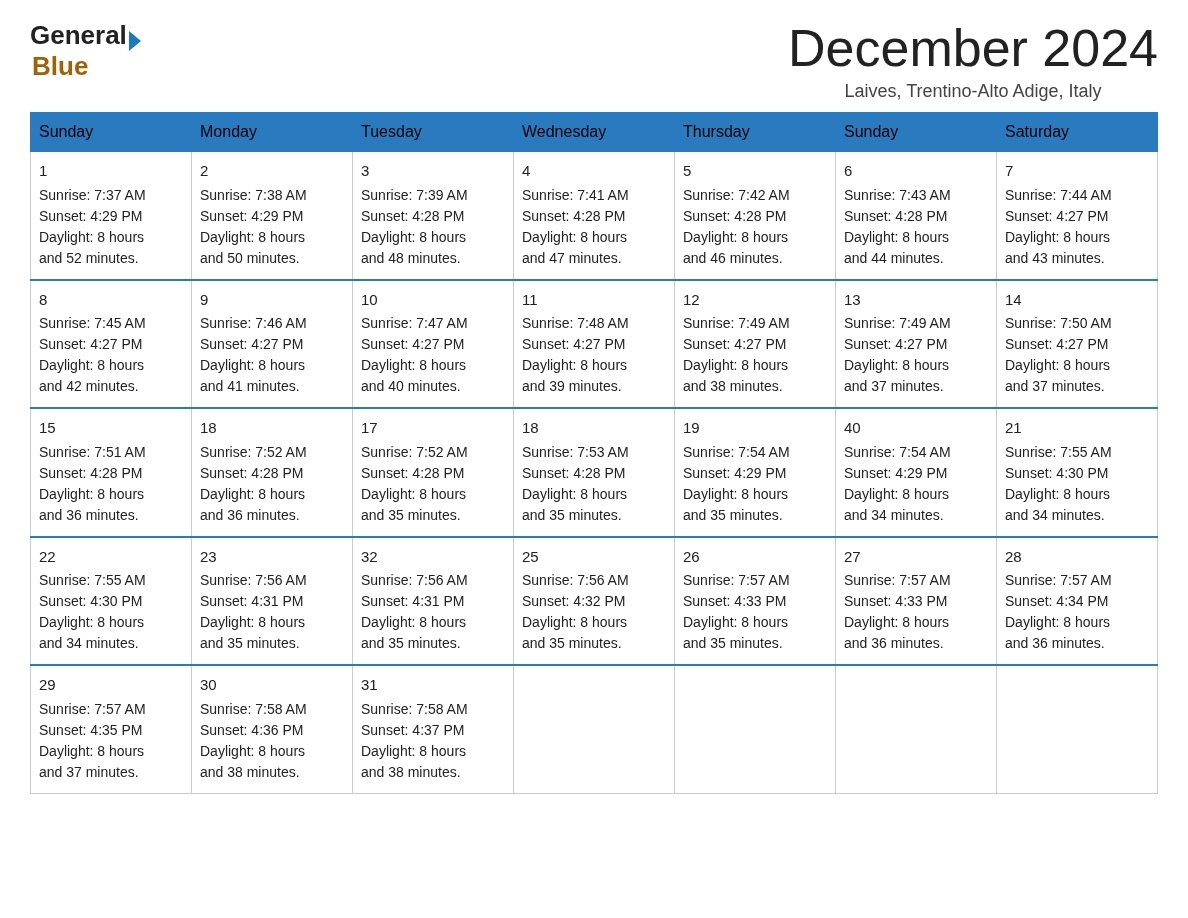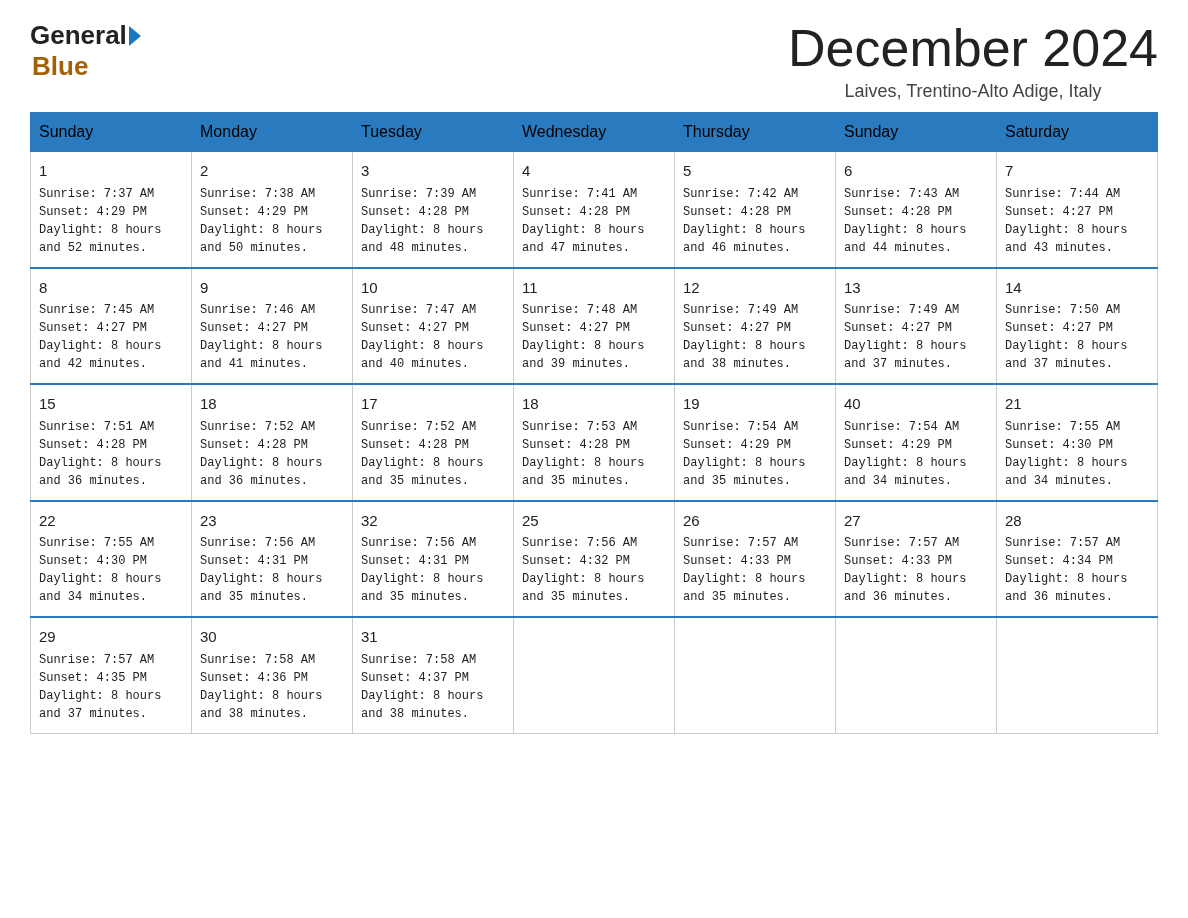--- a/index.html
+++ b/index.html
@@ -17,21 +17,21 @@
       align-items: flex-start;
       margin-bottom: 10px;
     }
     .logo {
       display: flex;
       flex-direction: column;
       align-items: flex-start;
     }
     .logo-text {
       display: flex;
-      align-items: center;
+      align-items: flex-end;
       font-size: 26px;
       font-weight: bold;
       color: #222;
     }
     .logo-arrow {
       display: inline-block;
       width: 0;
       height: 0;
       border-left: 12px solid #1a7abf;
       border-top: 10px solid transparent;
@@ -83,22 +83,21 @@
     }
     .day-number {
       font-size: 15px;
       font-weight: normal;
       color: #222;
       display: block;
       margin-bottom: 2px;
     }
     .day-info {
       color: #222;
-      font-size: 12px;
-      font-family: Liberation Mono, monospace;
+      font-size: 14px;
     }
     .empty-cell {
       background: #fff;
     }
     .row-divider td {
       border-top: 2px solid #2a7abf;
     }
   </style>
 </head>
 <body>

